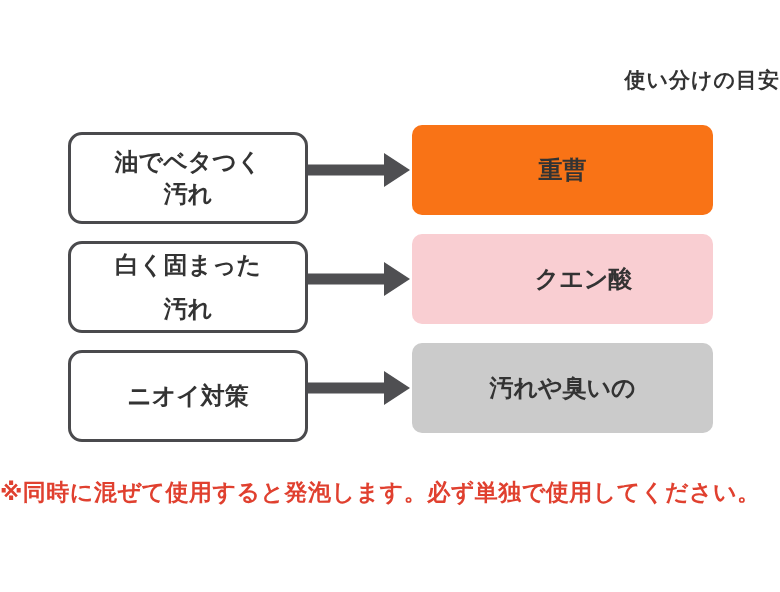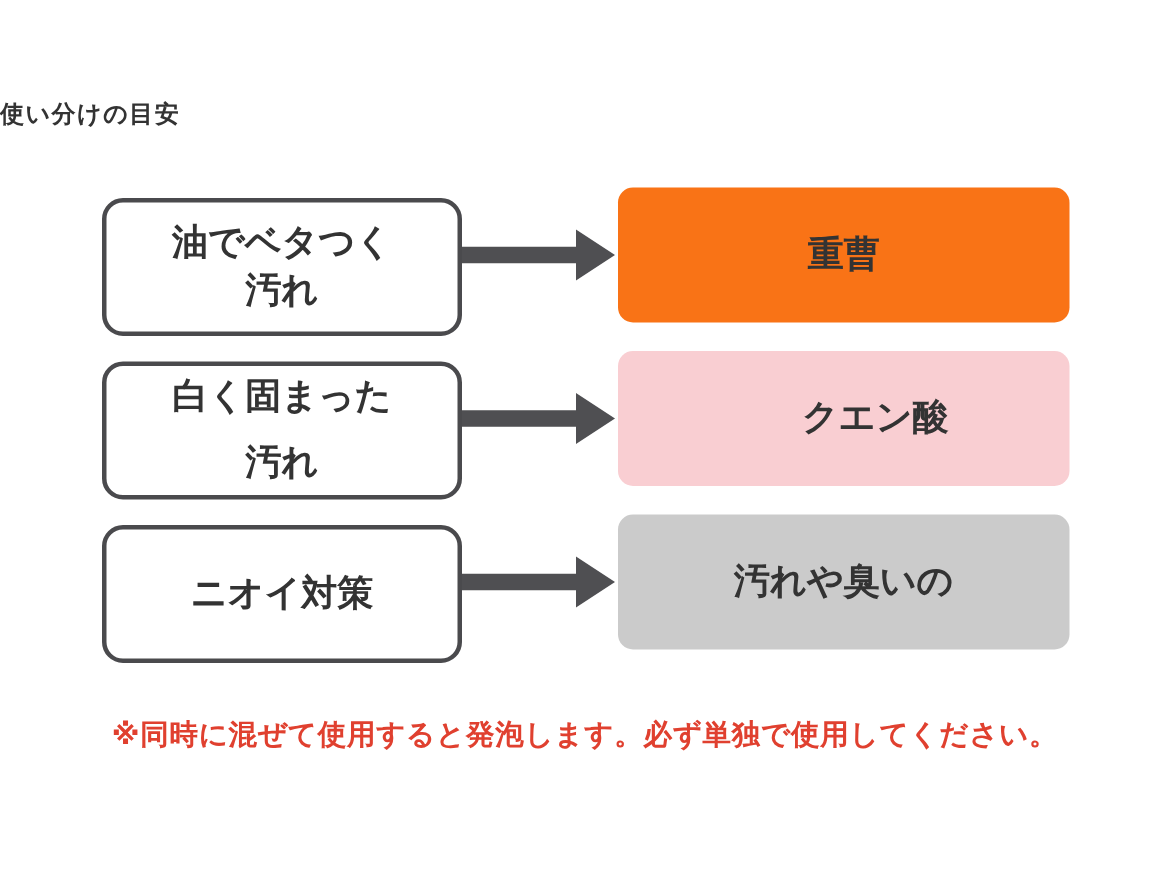--- a/index.html
+++ b/index.html
@@ -1,43 +1,43 @@
 <!DOCTYPE html>
 <html><head>
 <meta charset="utf-8">
 <style>
   html,body{margin:0;padding:0;background:#ffffff;}
   .canvas{
     position:relative;width:780px;height:592px;background:#ffffff;overflow:hidden;
     font-family:"Liberation Sans","DejaVu Sans",sans-serif;
   }
   .title{
-    position:absolute;top:66px;left:0;width:780px;text-align:left;
-    font-size:16px;font-weight:bold;color:#333333;letter-spacing:1px;
+    position:absolute;top:66px;left:0;width:780px;text-align:right;
+    font-size:21px;font-weight:bold;color:#333333;letter-spacing:1px;
   }
   .rows{
     position:absolute;top:124px;left:68px;display:flex;flex-direction:column;gap:17px;
   }
   .row{display:flex;align-items:center;height:92px;}
   .cond{
     box-sizing:border-box;width:240px;height:92px;background:#ffffff;
     border:3px solid #4a4a4d;border-radius:14px;
     display:flex;flex-direction:column;justify-content:center;align-items:center;
     font-size:24px;font-weight:bold;color:#333333;line-height:1.35;text-align:center;margin-top:16px;
   }
   .arrow-wrap{width:104px;height:92px;display:flex;align-items:center;}
   .result{
     box-sizing:border-box;width:301px;height:90px;border-radius:10px;
     display:flex;flex-direction:column;justify-content:center;align-items:center;
     font-size:24px;font-weight:bold;color:#333333;line-height:1.35;text-align:center;
   }
   .line{display:block;}
   .note{
-    position:absolute;top:477px;left:0;width:780px;text-align:center;
-    font-size:19px;font-weight:bold;color:#e0402f;letter-spacing:0.5px;
+    position:absolute;top:477px;left:0;width:780px;
+    font-size:23px;font-weight:bold;color:#e0402f;letter-spacing:0.5px;
   }
 </style>
 </head>
 <body>
 
 <div class="canvas">
 
   <div class="title">使い分けの目安</div>
 
   <div class="rows">

